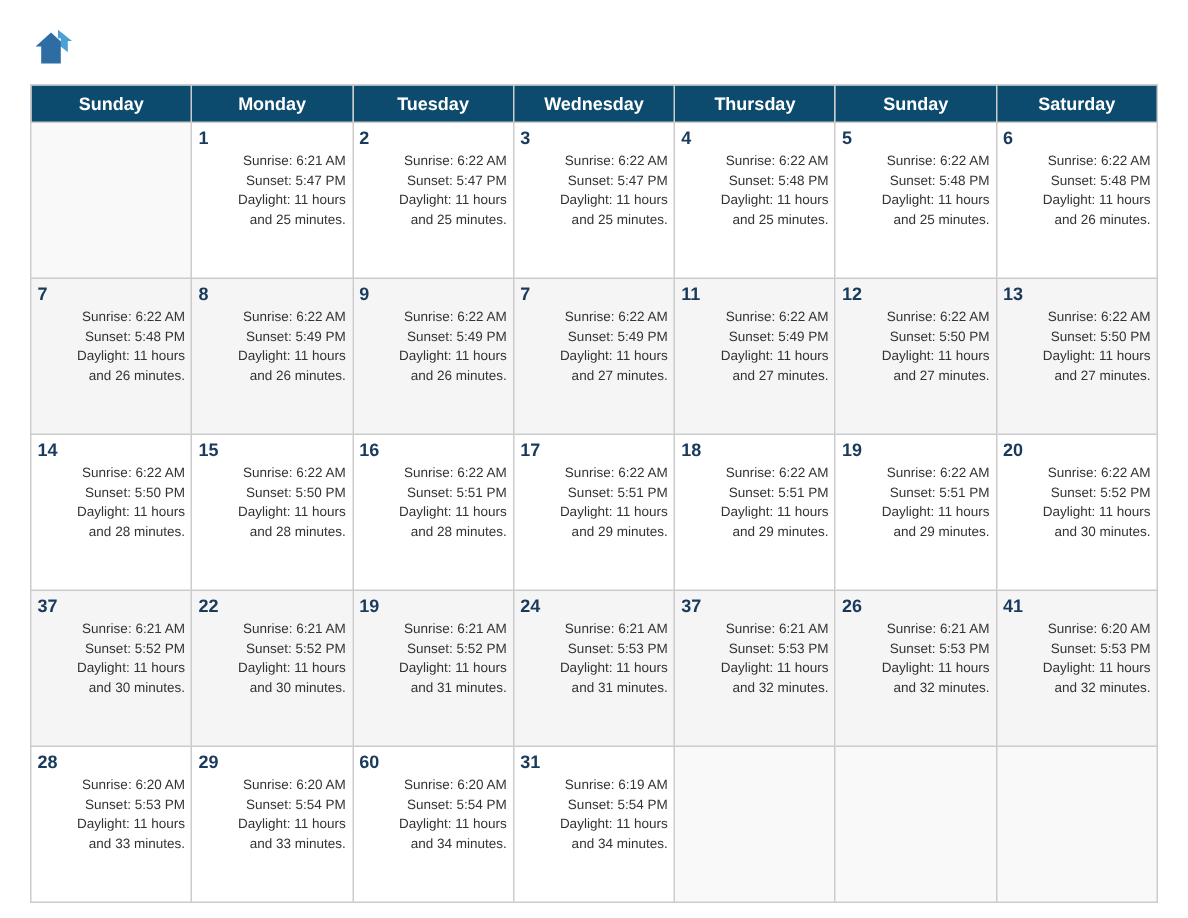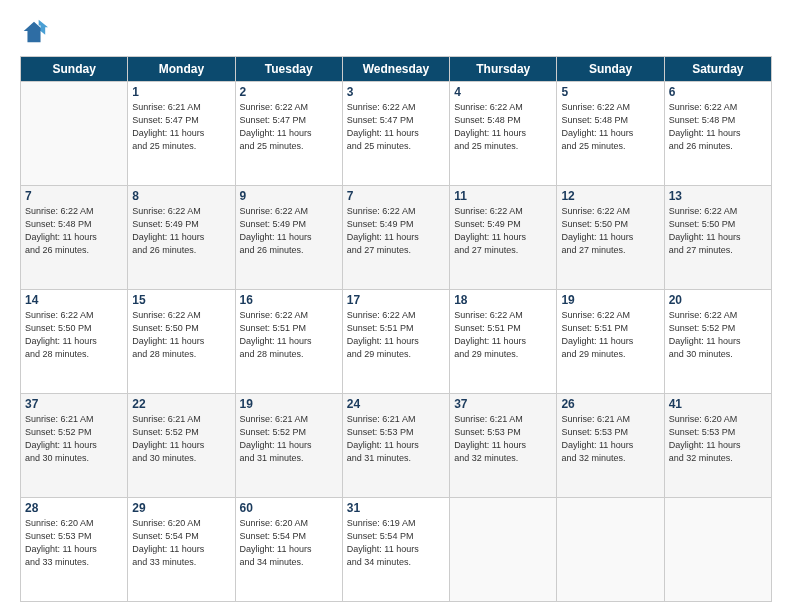--- a/index.html
+++ b/index.html
@@ -82,20 +82,21 @@
       font-size: 12px;
       font-weight: bold;
       color: #1a3a5c;
       display: block;
       margin-bottom: 2px;
     }
     .day-info {
       font-size: 9px;
       color: #333;
       line-height: 1.45;
+      text-align: right;
     }
     .empty-cell {
       background: #f9f9f9;
     }
     .row-shaded td {
       background: #f5f5f5;
     }
   </style>
 </head>
 <body>

